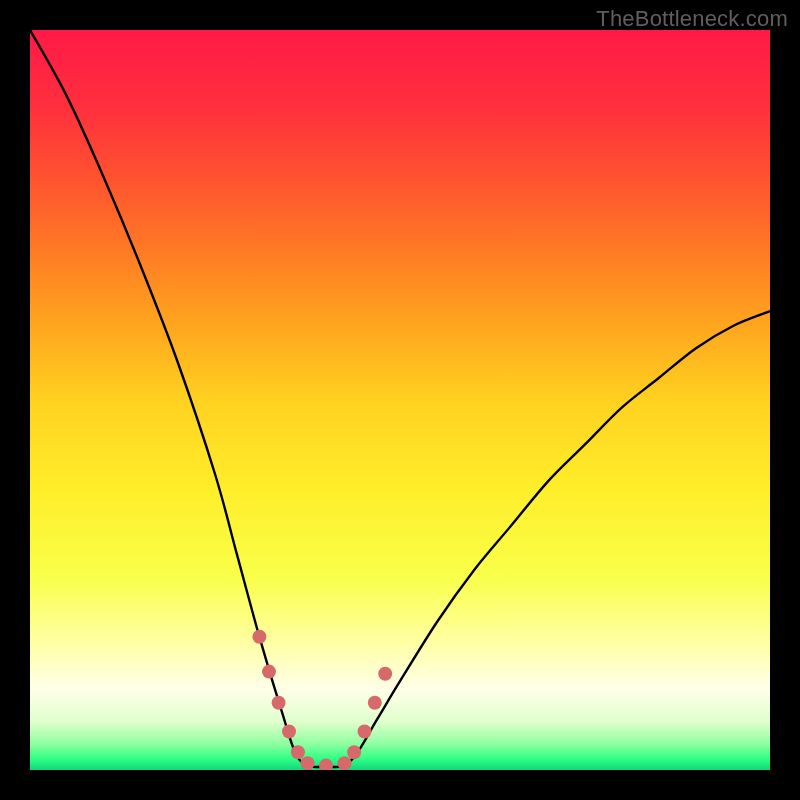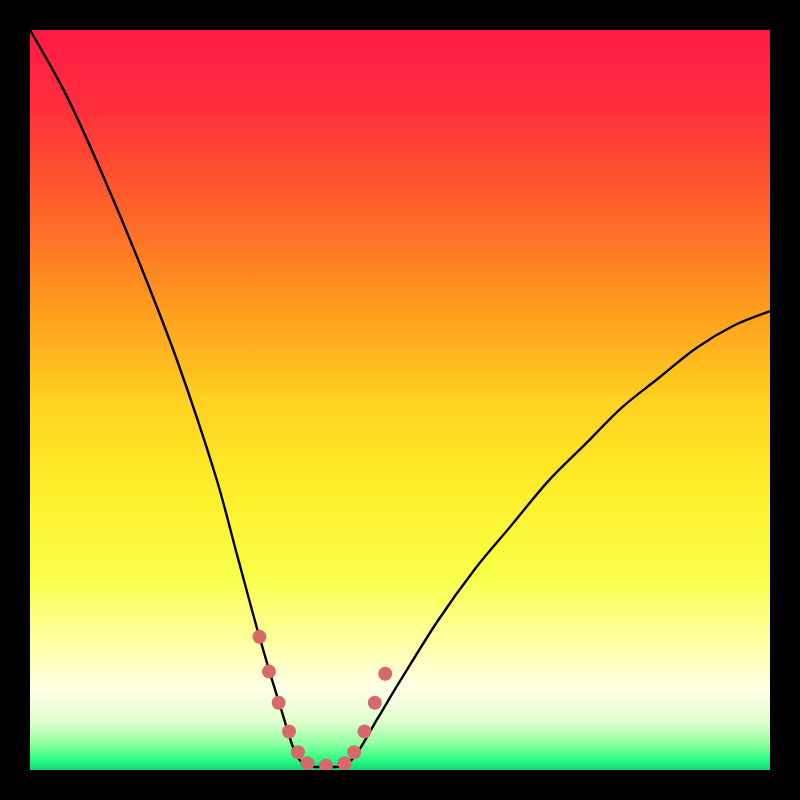--- a/index.html
+++ b/index.html
@@ -88,14 +88,15 @@
           <circle cx="314.5" cy="733.3" r="7" fill="#d66a6a"></circle>
           <circle cx="324.1" cy="722.2" r="7" fill="#d66a6a"></circle>
           <circle cx="334.5" cy="701.5" r="7" fill="#d66a6a"></circle>
           <circle cx="344.8" cy="672.7" r="7" fill="#d66a6a"></circle>
           <circle cx="355.2" cy="643.8" r="7" fill="#d66a6a"></circle>
         </g>
     </svg>
 
   </div>
 
+  <div class="watermark">TheBottleneck.com</div>
 
 </div>
 
 </body></html>

